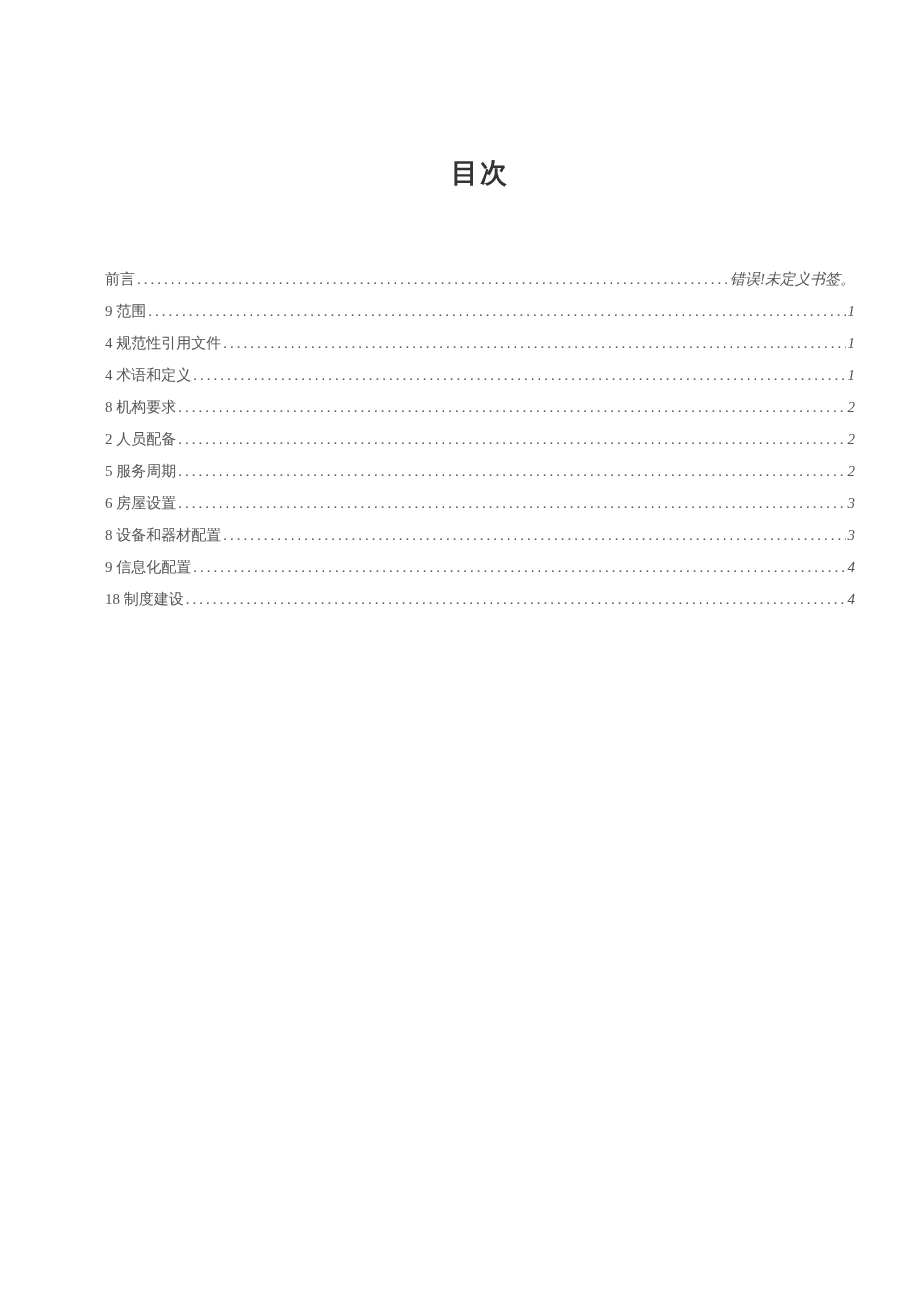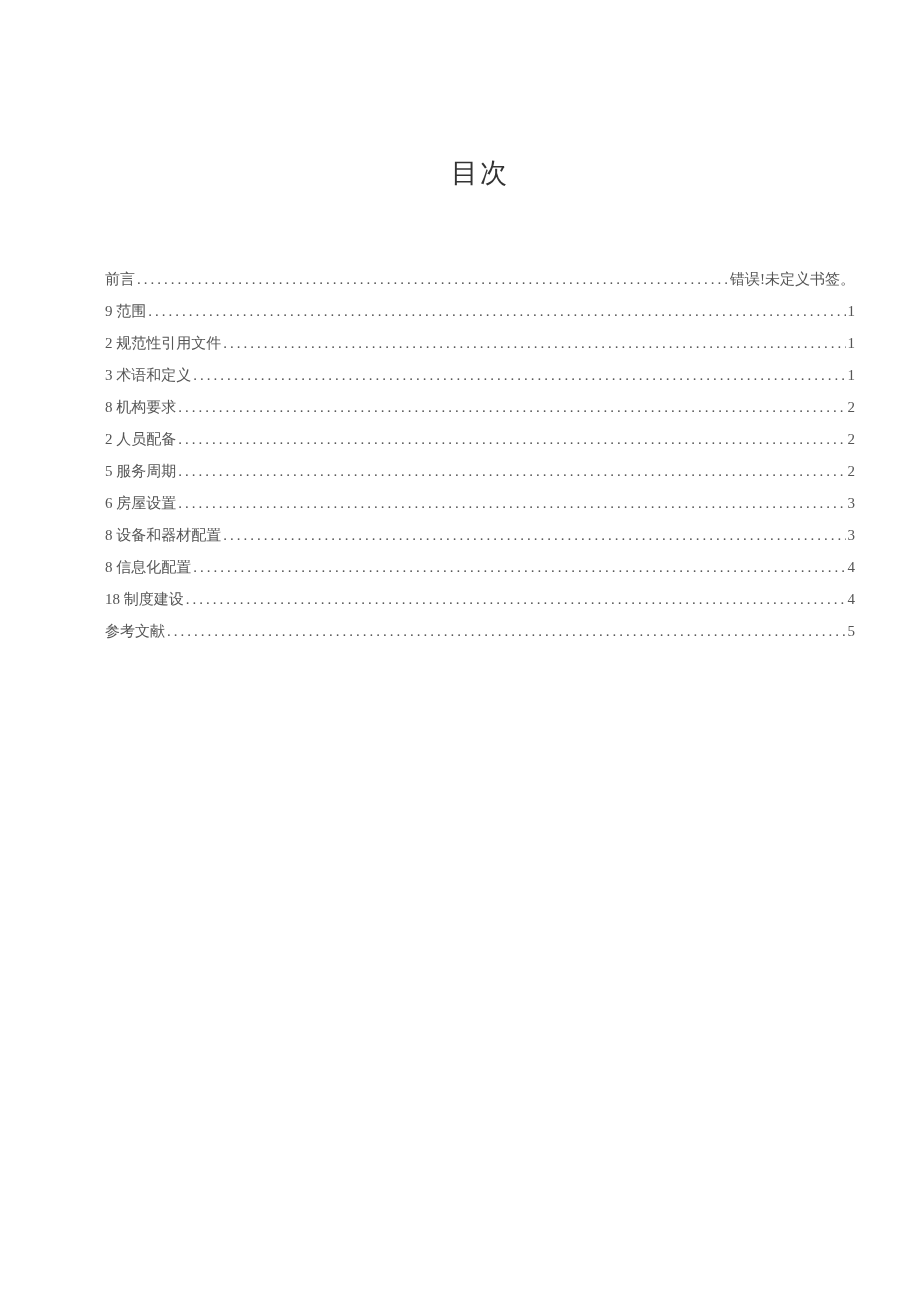--- a/index.html
+++ b/index.html
@@ -14,21 +14,21 @@
       font-family: "SimSun", "宋体", serif;
       color: #4a4a4a;
       position: relative;
     }
     .page-container {
       padding: 155px 65px 0 105px;
     }
     .title {
       text-align: center;
       font-size: 27px;
-      font-weight: normal;
+      font-weight: bold;
       margin-bottom: 72px;
       font-family: "SimHei", "黑体", sans-serif;
       color: #333;
       letter-spacing: 2px;
     }
     .toc-list {
       list-style: none;
     }
     .toc-entry {
       display: flex;
@@ -46,45 +46,46 @@
       overflow: hidden;
       letter-spacing: 3px;
       margin: 0 2px;
       color: #555;
     }
     .toc-leader::after {
       content: "........................................................................................................................................................................................................";
     }
     .toc-page {
       flex-shrink: 0;
+      font-style: italic;
     }
   </style>
 </head>
 <body>
 
 <div class="page-container">
   <h1 class="title">目次</h1>
   <ul class="toc-list">
     <li class="toc-entry">
       <span class="toc-label">前言</span>
       <span class="toc-leader"></span>
       <span class="toc-page">错误!未定义书签。</span>
     </li>
     <li class="toc-entry">
       <span class="toc-label">9 范围</span>
       <span class="toc-leader"></span>
       <span class="toc-page">1</span>
     </li>
     <li class="toc-entry">
-      <span class="toc-label">2 规范性引用文件</span>
+      <span class="toc-label">4 规范性引用文件</span>
       <span class="toc-leader"></span>
       <span class="toc-page">1</span>
     </li>
     <li class="toc-entry">
-      <span class="toc-label">3 术语和定义</span>
+      <span class="toc-label">4 术语和定义</span>
       <span class="toc-leader"></span>
       <span class="toc-page">1</span>
     </li>
     <li class="toc-entry">
       <span class="toc-label">8 机构要求</span>
       <span class="toc-leader"></span>
       <span class="toc-page">2</span>
     </li>
     <li class="toc-entry">
       <span class="toc-label">2 人员配备</span>
@@ -100,28 +101,23 @@
       <span class="toc-label">6 房屋设置</span>
       <span class="toc-leader"></span>
       <span class="toc-page">3</span>
     </li>
     <li class="toc-entry">
       <span class="toc-label">8 设备和器材配置</span>
       <span class="toc-leader"></span>
       <span class="toc-page">3</span>
     </li>
     <li class="toc-entry">
-      <span class="toc-label">8 信息化配置</span>
+      <span class="toc-label">9 信息化配置</span>
       <span class="toc-leader"></span>
       <span class="toc-page">4</span>
     </li>
     <li class="toc-entry">
       <span class="toc-label">18 制度建设</span>
       <span class="toc-leader"></span>
       <span class="toc-page">4</span>
     </li>
-    <li class="toc-entry">
-      <span class="toc-label">参考文献</span>
-      <span class="toc-leader"></span>
-      <span class="toc-page">5</span>
-    </li>
   </ul>
 </div>
 
 </body></html>

